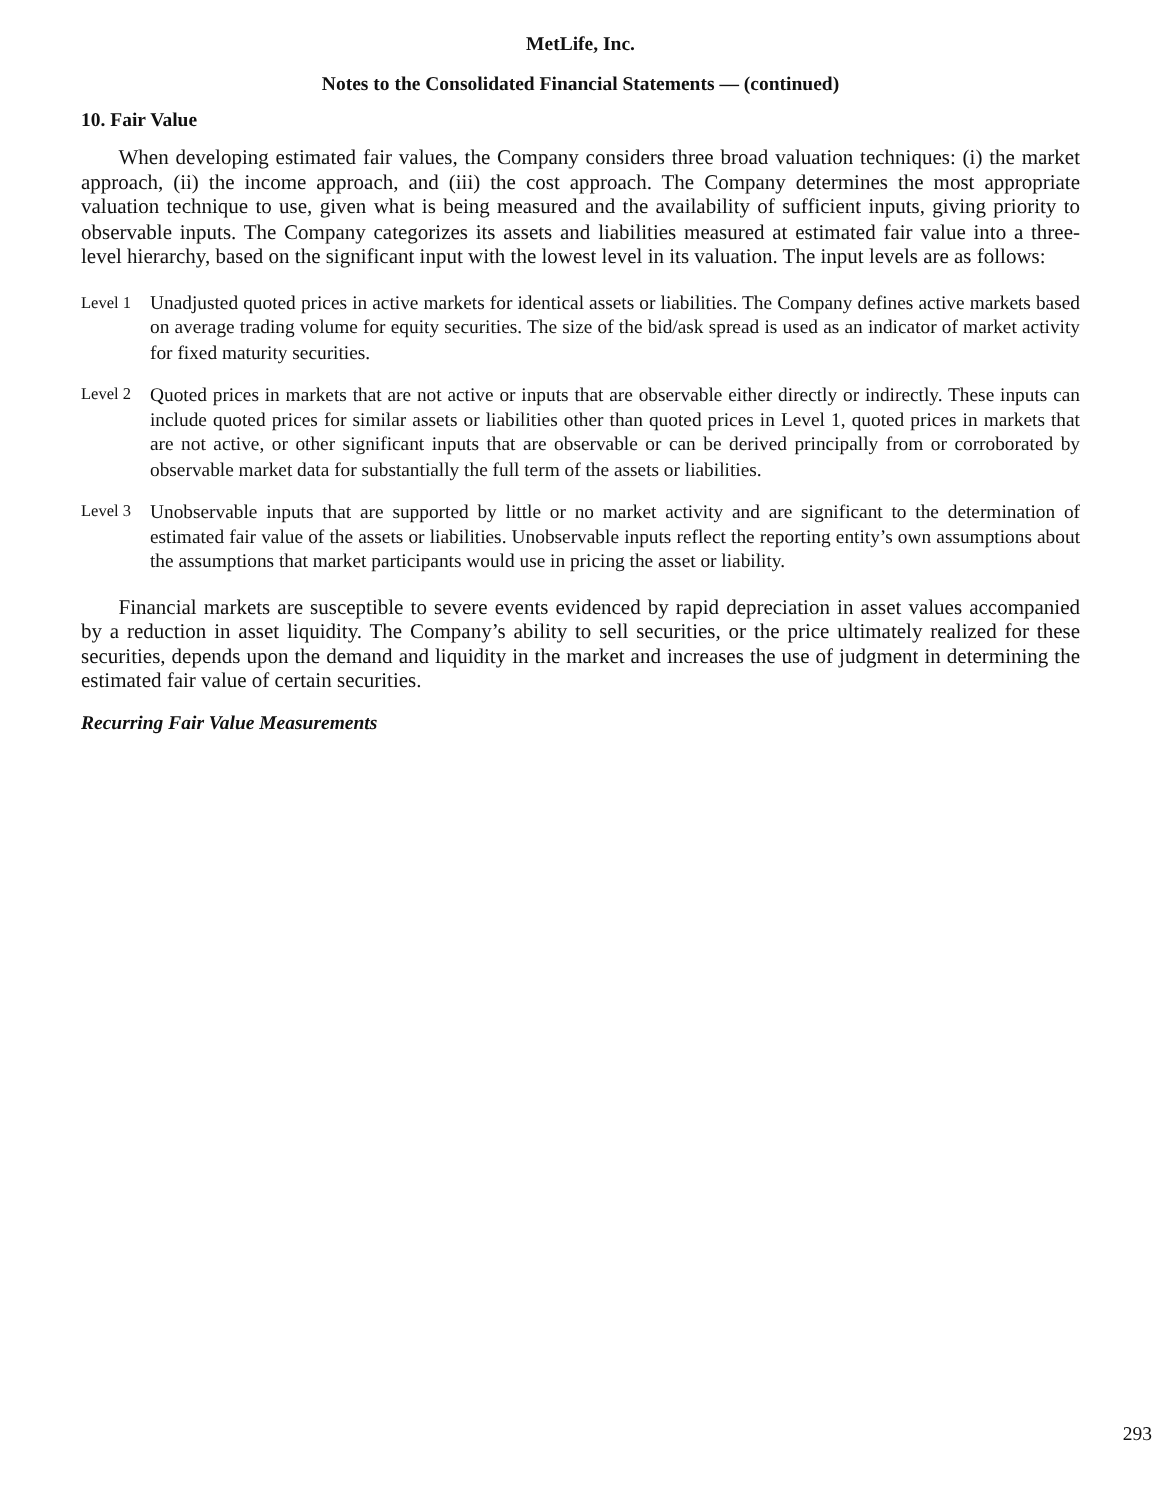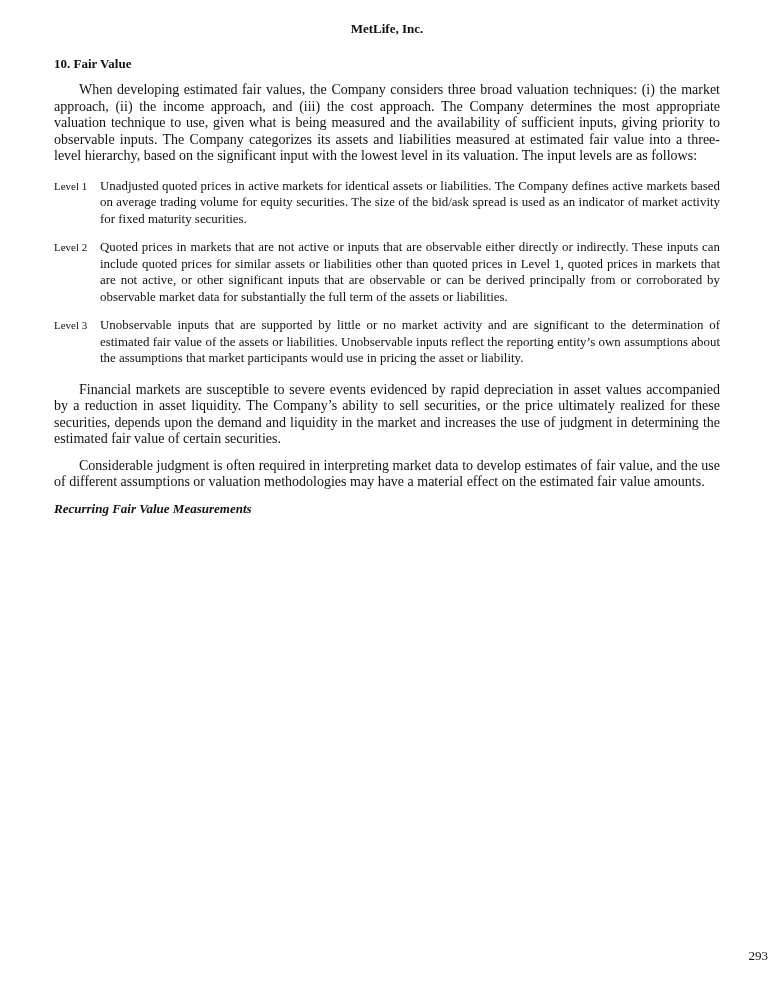--- a/index.html
+++ b/index.html
@@ -83,20 +83,21 @@
 </head>
 <body>
 
 <div class="page">
   <div class="content">
 
     <div class="doc-header-line">MetLife, Inc.</div>
 
     <div class="header-gap-1"></div>
 
+    <div class="doc-header-line">Notes to the Consolidated Financial Statements — (continued)</div>
 
     <div class="header-gap-2"></div>
 
     <div class="section-heading">10. Fair Value</div>
 
     <p class="para">When developing estimated fair values, the Company considers three broad valuation techniques: (i) the market approach, (ii) the income approach, and (iii) the cost approach. The Company determines the most appropriate valuation technique to use, given what is being measured and the availability of sufficient inputs, giving priority to observable inputs. The Company categorizes its assets and liabilities measured at estimated fair value into a three-level hierarchy, based on the significant input with the lowest level in its valuation. The input levels are as follows:</p>
 
     <ul class="levels-list">
       <li class="level-item">
         <span class="level-label">Level 1</span>
@@ -109,21 +110,20 @@
       <li class="level-item">
         <span class="level-label">Level 3</span>
         <span class="level-text">Unobservable inputs that are supported by little or no market activity and are significant to the determination of estimated fair value of the assets or liabilities. Unobservable inputs reflect the reporting entity’s own assumptions about the assumptions that market participants would use in pricing the asset or liability.</span>
       </li>
     </ul>
 
     <div class="levels-after-gap"></div>
 
     <p class="para">Financial markets are susceptible to severe events evidenced by rapid depreciation in asset values accompanied by a reduction in asset liquidity. The Company’s ability to sell securities, or the price ultimately realized for these securities, depends upon the demand and liquidity in the market and increases the use of judgment in determining the estimated fair value of certain securities.</p>
 
-    <p class="para">Considerable judgment is often required in interpreting market data to develop estimates of fair value, and the use of different assumptions or valuation methodologies may have a material effect on the estimated fair value amounts.</p>
 
     <div class="subsection-heading">Recurring Fair Value Measurements</div>
 
 
   </div>
 
   <div class="footer">293</div>
 </div>
 
 </body></html>

